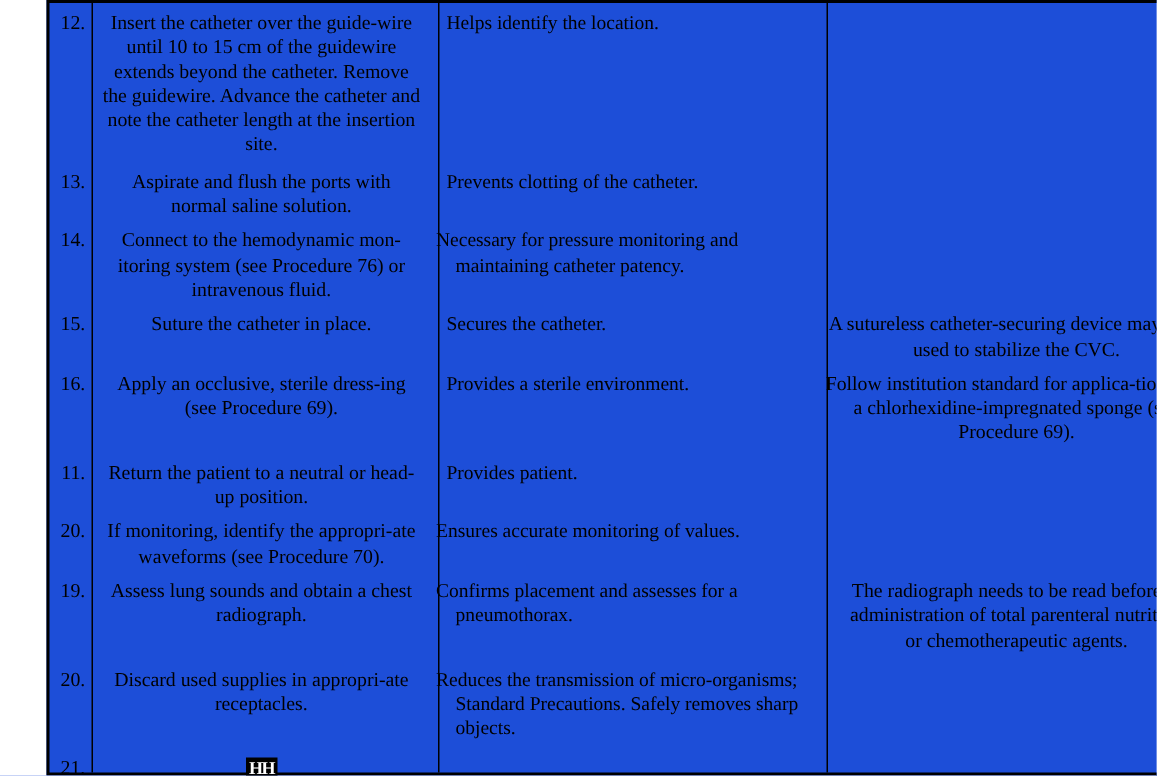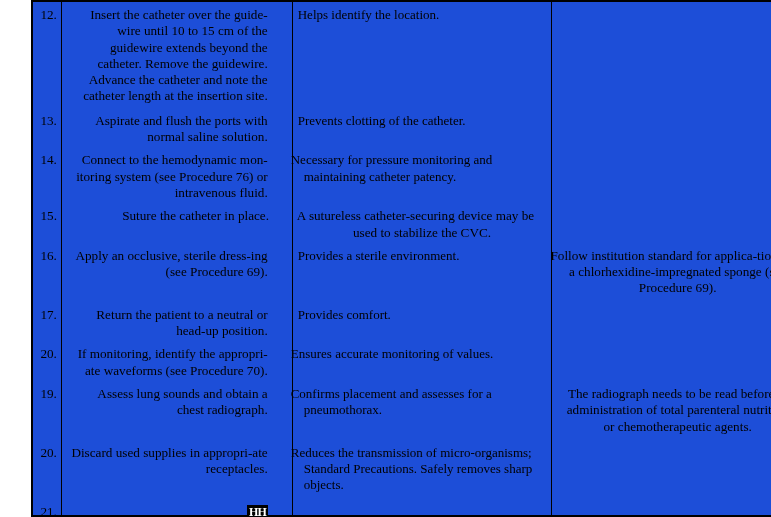--- a/index.html
+++ b/index.html
@@ -54,24 +54,24 @@
     width: 28px;
     box-sizing: border-box;
     padding: 0 4px 0 0;
     text-align: right;
     font-size: 13.2px;
     line-height: 16.3px;
   }
   .cell-steps {
     width: 231px;
     box-sizing: border-box;
-    padding: 0 23px 0 7px;
+    padding: 0 10px 0 7px;
     font-size: 13.2px;
     line-height: 16.3px;
-    text-align: right;
+    text-align: center;
   }
   .cell-rationale {
     width: 259px;
     box-sizing: border-box;
     padding: 0 10px 0 7px;
     font-size: 13px;
     line-height: 16.3px;
     text-align: left;
   }
   .cell-special {
@@ -132,36 +132,37 @@
       <div class="cell-num">14.</div>
       <div class="cell-steps">Connect to the hemodynamic mon-itoring system (see Procedure 76) or intravenous fluid.</div>
       <div class="cell-rationale hang">Necessary for pressure monitoring and maintaining catheter patency.</div>
       <div class="cell-special"></div>
     </div>
     <div class="rowgap-sm"></div>
 
     <div class="row">
       <div class="cell-num">15.</div>
       <div class="cell-steps">Suture the catheter in place.</div>
+      <div class="cell-rationale">Secures the catheter.</div>
       <div class="cell-special hang">A sutureless catheter-securing device may be used to stabilize the CVC.</div>
     </div>
     <div class="rowgap-sm"></div>
 
     <div class="row">
       <div class="cell-num">16.</div>
       <div class="cell-steps">Apply an occlusive, sterile dress-ing (see Procedure 69).</div>
       <div class="cell-rationale">Provides a sterile environment.</div>
       <div class="cell-special hang">Follow institution standard for applica-tion of a chlorhexidine-impregnated sponge (see Procedure 69).</div>
     </div>
     <div class="rowgap-lg"></div>
 
     <div class="row">
-      <div class="cell-num">17.</div>
+      <div class="cell-num">11.</div>
       <div class="cell-steps">Return the patient to a neutral or head-up position.</div>
-      <div class="cell-rationale">Provides comfort.</div>
+      <div class="cell-rationale">Provides patient.</div>
       <div class="cell-special"></div>
     </div>
     <div class="rowgap-sm"></div>
 
     <div class="row">
       <div class="cell-num">20.</div>
       <div class="cell-steps">If monitoring, identify the appropri-ate waveforms (see Procedure 70).</div>
       <div class="cell-rationale hang">Ensures accurate monitoring of values.</div>
       <div class="cell-special"></div>
     </div>

